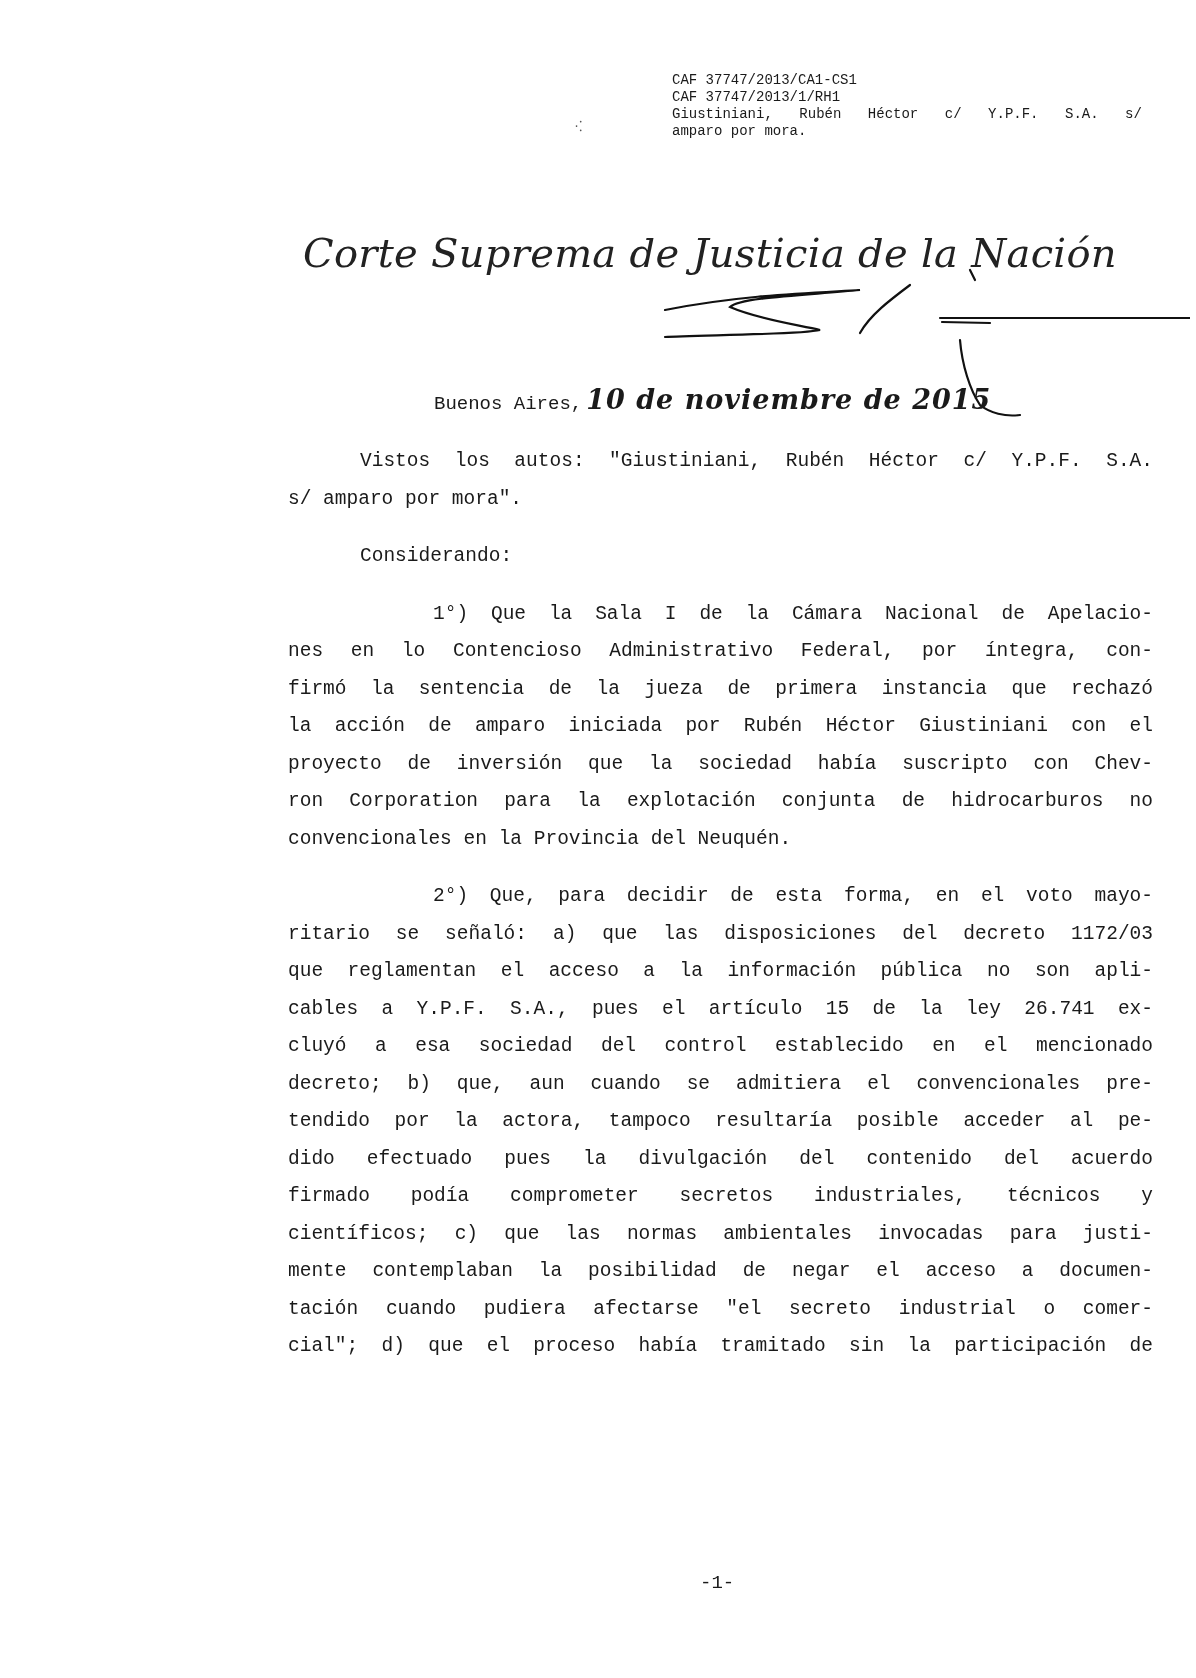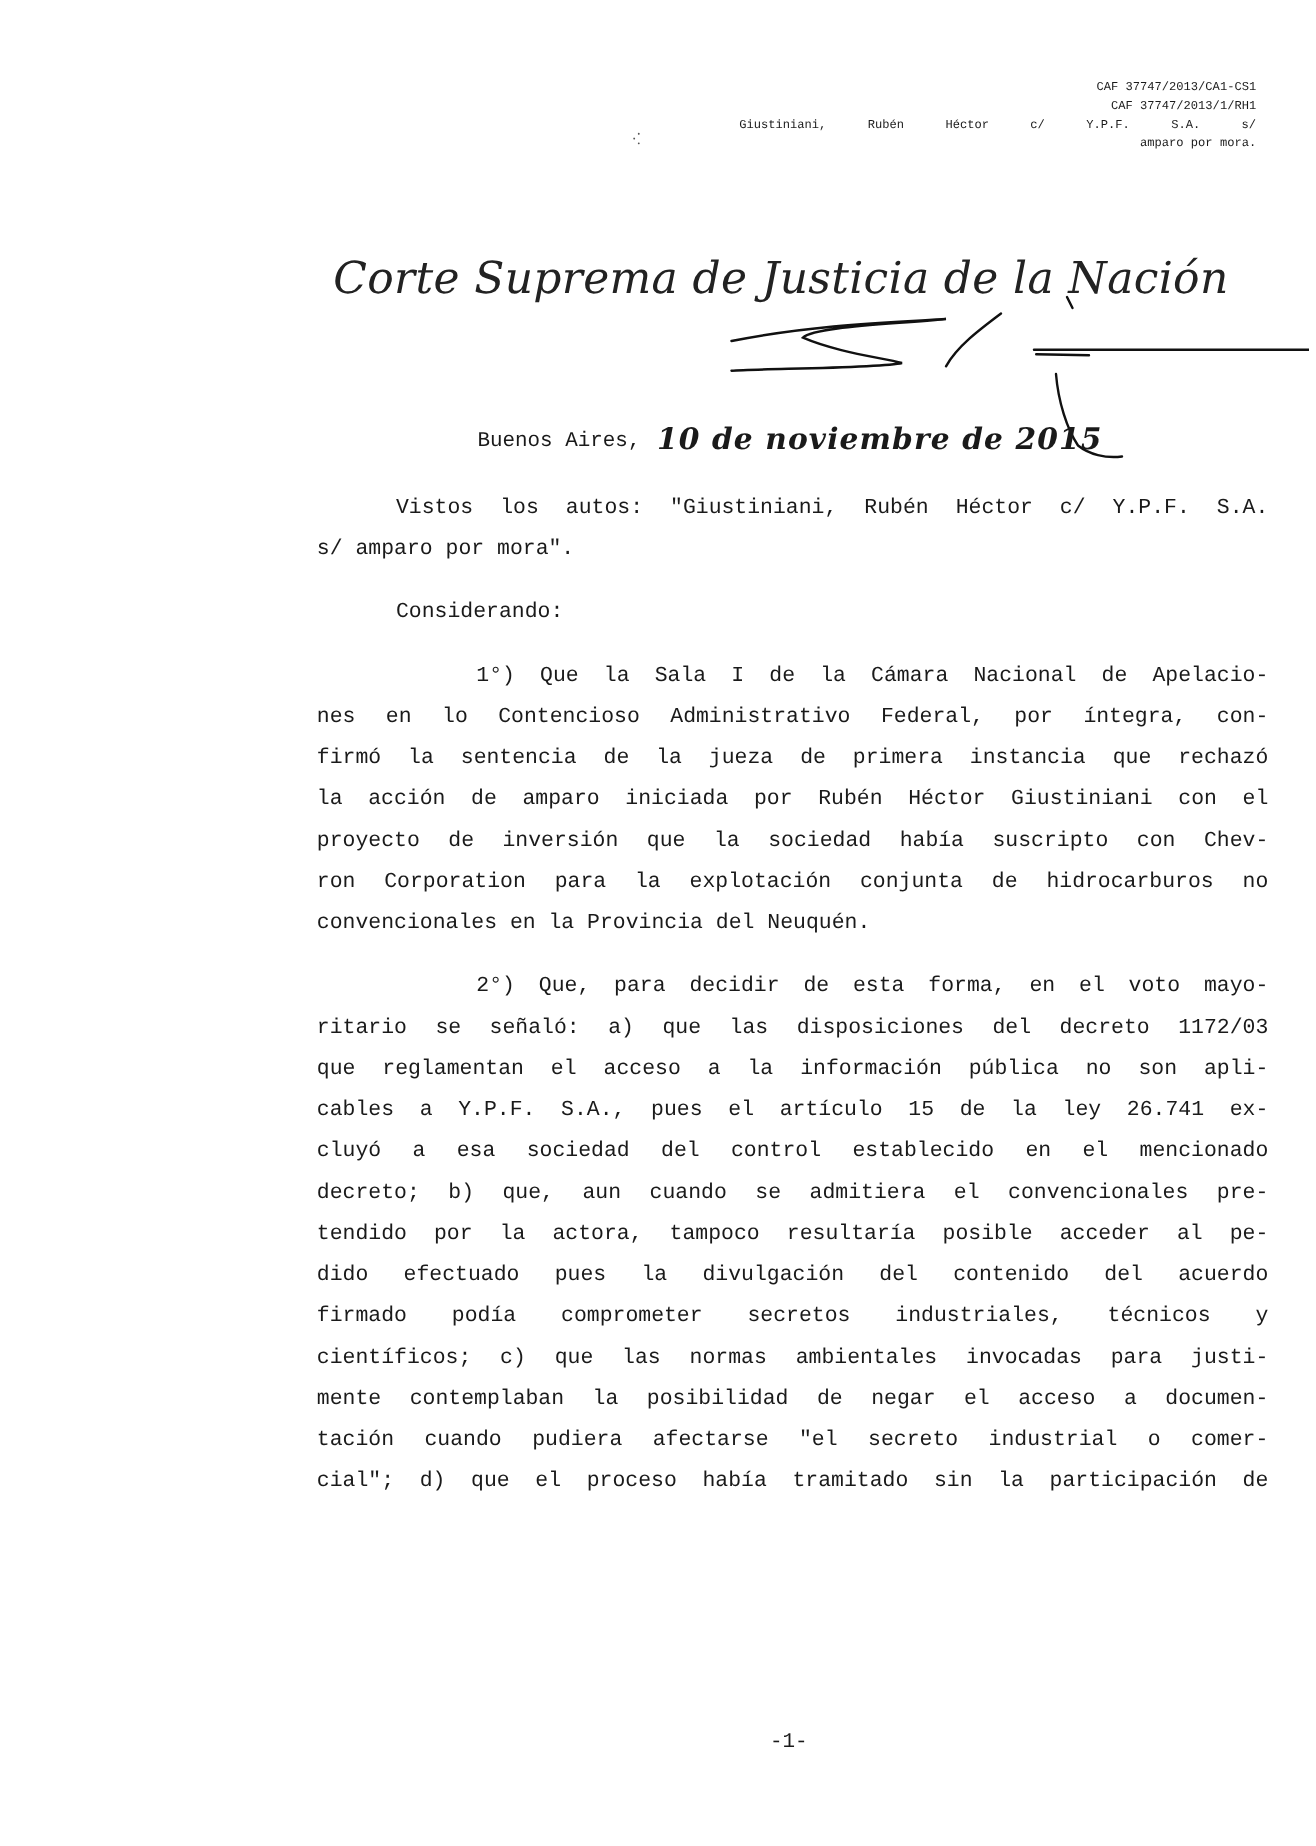--- a/index.html
+++ b/index.html
@@ -1,23 +1,23 @@
 <!DOCTYPE html>
 <html><head>
 <meta charset="utf-8">
 <style>
   html, body { margin: 0; padding: 0; background: #ffffff; }
   body { width: 1196px; height: 1678px; position: relative; overflow: hidden; color: #1a1a1a; }
   .mono { font-family: "Liberation Mono", "DejaVu Sans Mono", monospace; }
-  .header-block { position: absolute; left: 672px; top: 72px; font-size: 11px; line-height: 17px; text-align: right; }
+  .header-block { position: absolute; left: 672px; top: 72px; font-size: 14px; line-height: 17px; }
   .header-block .justify-line { width: 470px; display: flex; justify-content: space-between; font-family: Liberation Mono, monospace; }
   .court-title { position: absolute; left: 303px; top: 230px; font-family: "DejaVu Serif", serif; font-style: italic; font-size: 40px; letter-spacing: 0.3px; color: #222; }
   .signature { position: absolute; left: 660px; top: 265px; width: 530px; height: 160px; }
-  .date-line { position: absolute; left: 434px; top: 384px; font-size: 19px; display: flex; align-items: center; }
-  .date-hand { font-family: "DejaVu Serif", serif; font-style: italic; font-weight: bold; font-size: 27px; margin-left: 15px; letter-spacing: 1px; }
+  .date-line { position: absolute; left: 434px; top: 384px; font-size: 19px; display: flex; align-items: flex-end; }
+  .date-hand { font-family: "DejaVu Serif", serif; font-style: italic; font-weight: bold; font-size: 27px; margin-left: 4px; letter-spacing: 1px; }
   .body-text { position: absolute; left: 288px; top: 443px; width: 865px; font-size: 19.5px; line-height: 37.5px; }
   .line { display: block; text-align: justify; text-align-last: justify; white-space: nowrap; }
   .line.last { text-align-last: left; }
   .gap { height: 20px; }
   .page-num { position: absolute; left: 700px; top: 1572px; font-size: 19px; }
   .stamp { position: absolute; left: 575px; top: 116px; font-size: 14px; color: #555; }
 </style>
 </head>
 <body>
 

